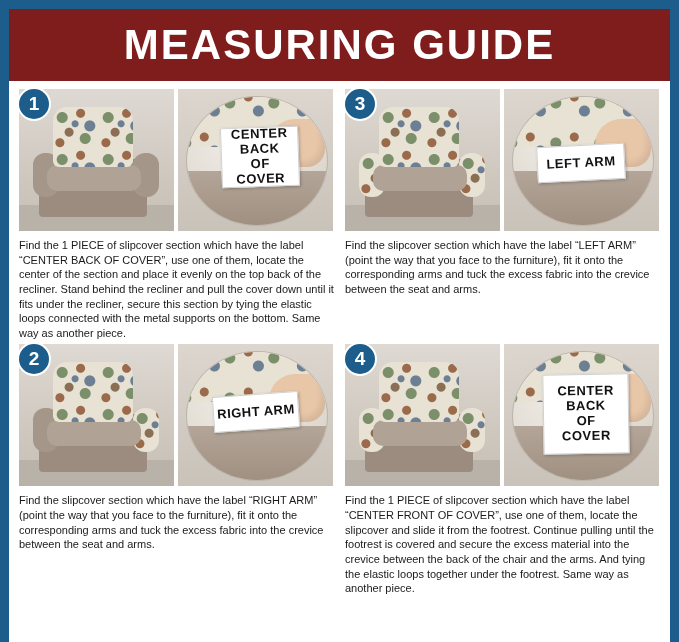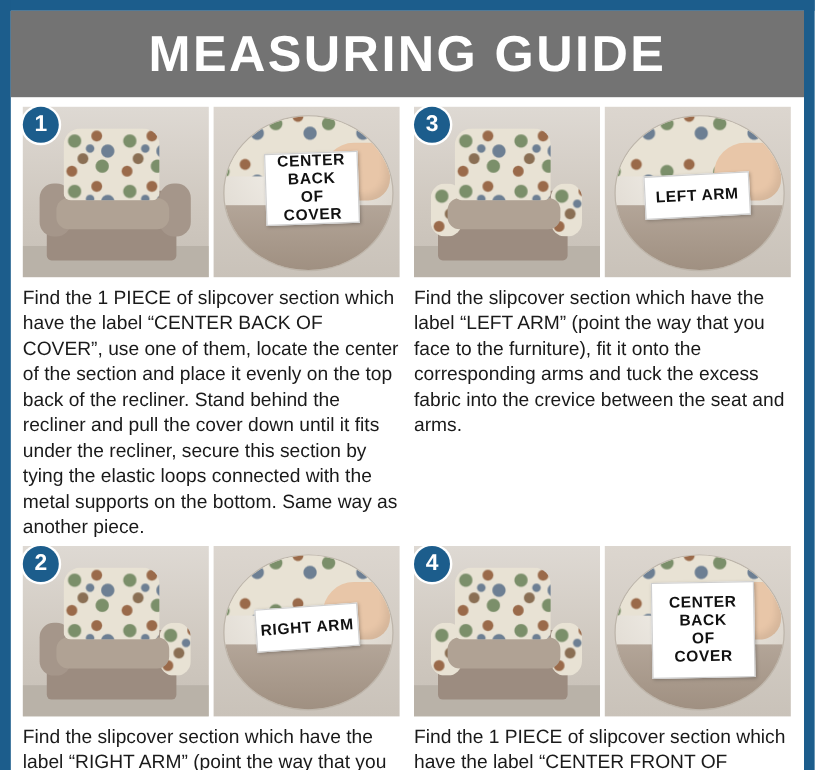--- a/index.html
+++ b/index.html
@@ -18,21 +18,21 @@
     width: 679px;
     height: 642px;
     box-sizing: border-box;
     border-left: 9px solid #1c5d8c;
     border-right: 9px solid #1c5d8c;
     border-top: 9px solid #1c5d8c;
     background: #ffffff;
   }
   .header {
     height: 72px;
-    background: #737373;
+    background: #7f1d1d;
     display: flex;
     align-items: center;
     justify-content: center;
   }
   .header-title {
     color: #ffffff;
     font-size: 42px;
     font-weight: bold;
     letter-spacing: 2px;
     font-family: "Liberation Sans", sans-serif;
@@ -222,21 +222,21 @@
   }
   .tag.t4 {
     left: 30px; top: 22px; width: 84px; height: 78px;
     font-size: 13px; letter-spacing: 0.5px;
     transform: rotate(-1deg);
   }
   .tag span { display: block; }
 
   .step-text {
     margin-top: 7px;
-    font-size: 16px;
+    font-size: 11px;
     line-height: 1.33;
     color: #1a1a1a;
     font-family: "Liberation Sans", sans-serif;
     text-align: left;
   }
   .row-divider {
     width: 100%;
     height: 0;
   }
 </style>

